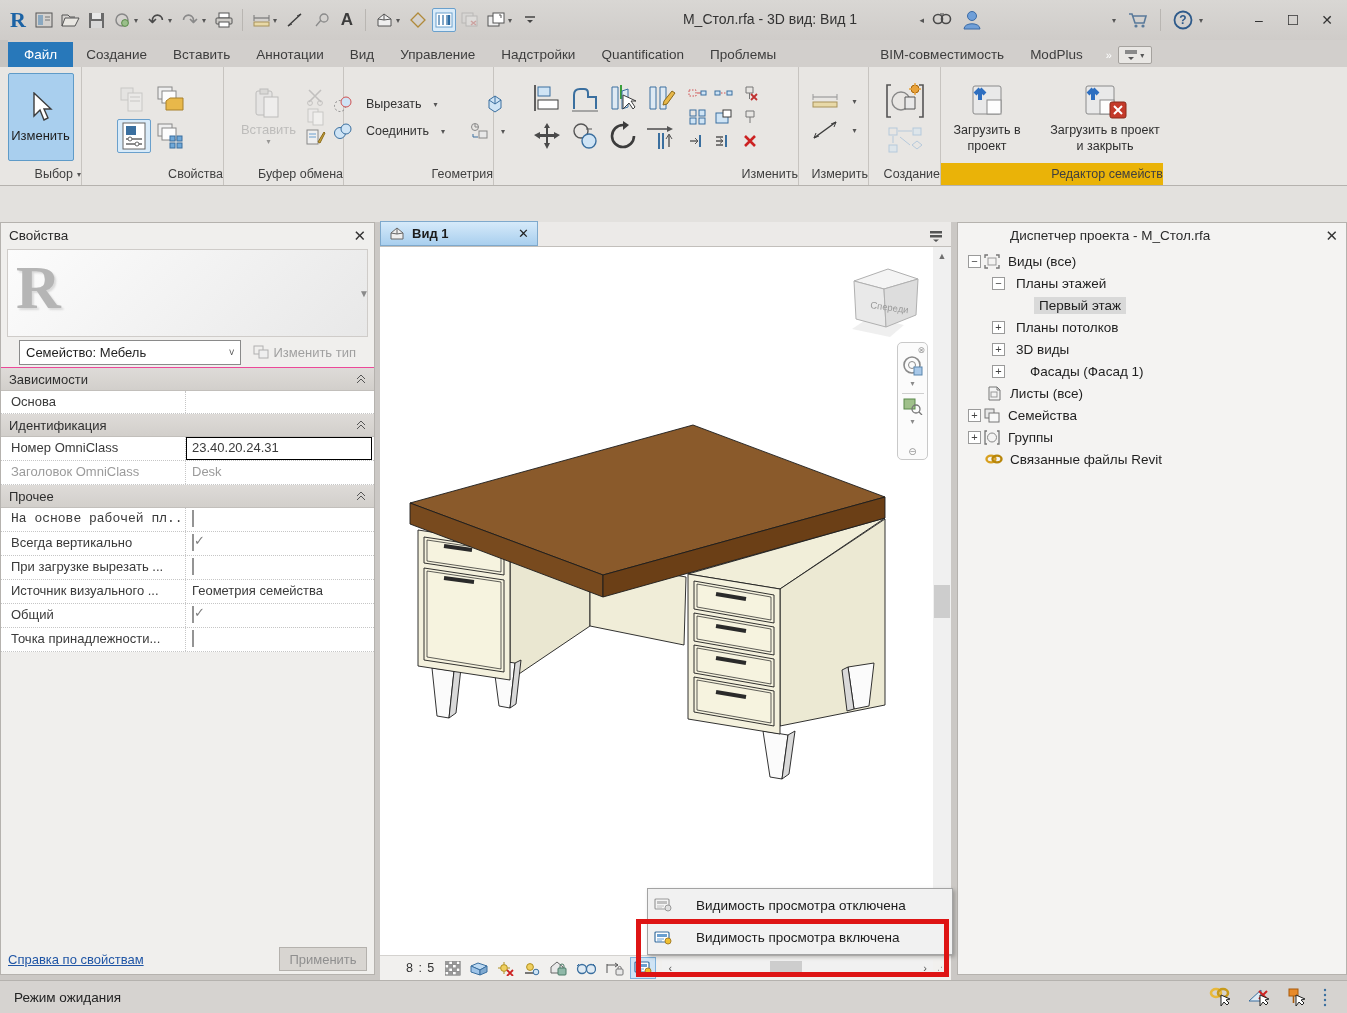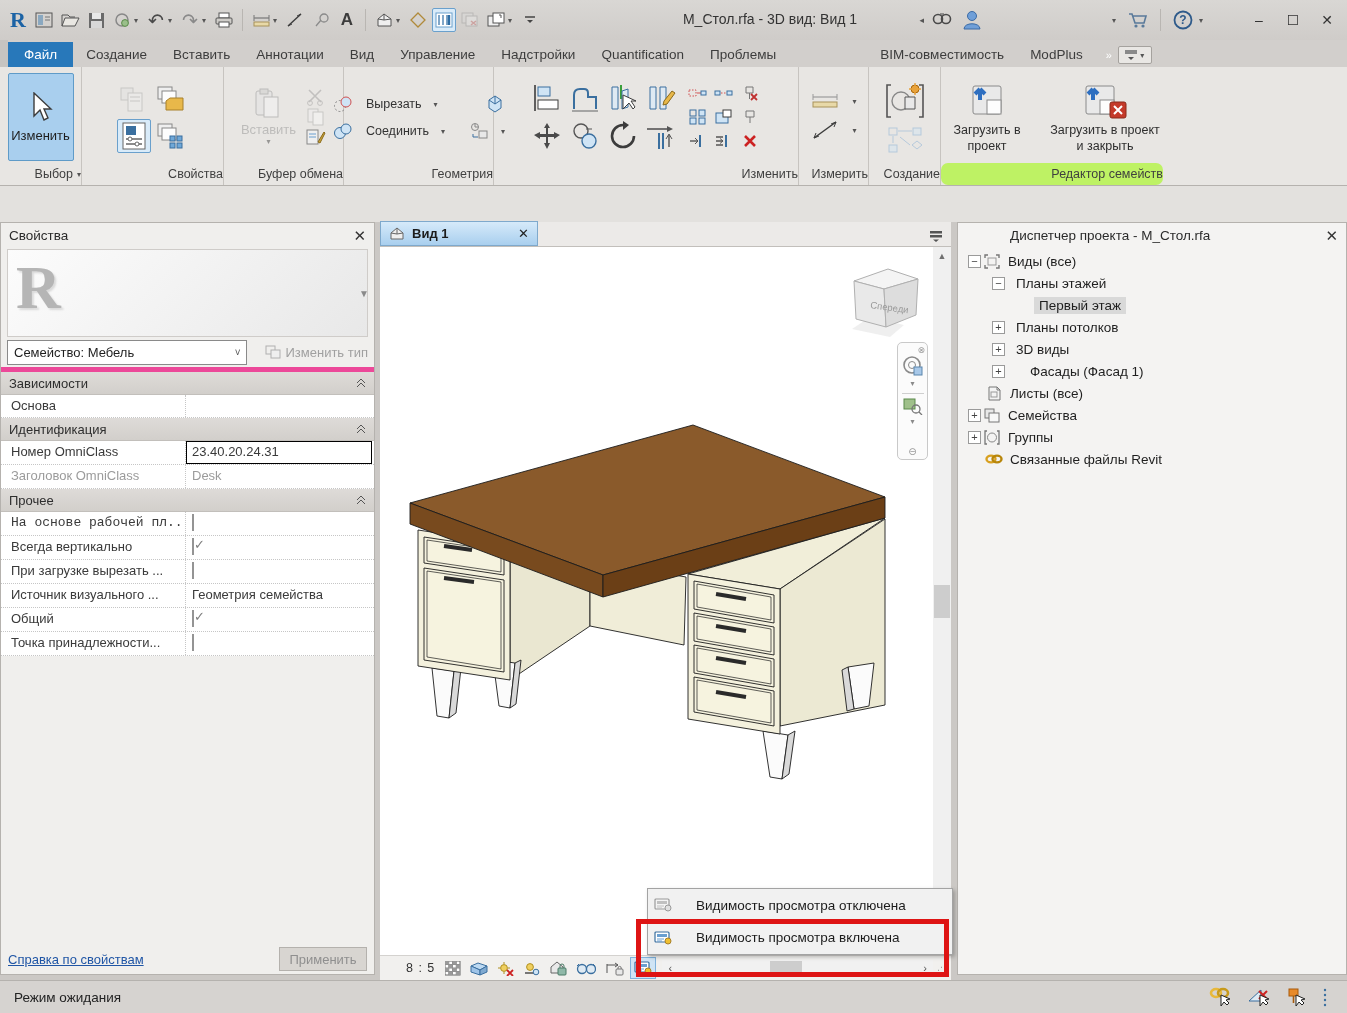--- a/index.html
+++ b/index.html
@@ -37,21 +37,21 @@
     background:#e9e7e4; display:flex; align-items:center; justify-content:center; gap:3px;
     font-size:9px; color:#444; }
 
   
   .ribbon { position:absolute; left:0; top:67px; width:1347px; height:119px;
     background:#e8e6e3; border-bottom:1px solid #b5b2ae; display:flex; }
   .rpanel { position:relative; height:100%; border-right:1px solid #c7c4c0; display:flex; flex-direction:column; }
   .rpanel-body { flex:1; display:flex; align-items:center; justify-content:center; padding:4px 6px 0 6px; }
   .rpanel-label { height:22px; display:flex; align-items:center; justify-content:flex-end; gap:4px;
     font-size:12.5px; color:#3f3f3f; }
-  .rpanel-label.lavender { background:#bef264;border-radius:7px; }
+  .rpanel-label.lavender { background:#eab308; }
   .modify-big { width:66px; height:88px; background:#a9cfee; border:1px solid #5f9bc8; border-radius:2px;
     display:flex; flex-direction:column; align-items:center; justify-content:center; gap:6px; }
   .modify-big span { font-size:13px; color:#1e1e1e; }
   .grid2 { display:grid; grid-template-columns:34px 34px; grid-template-rows:34px 34px; gap:3px; }
   .cell { display:flex; align-items:center; justify-content:center; }
   .cell.hl { border:1px solid #6aa0cc; background:#d9ebf9; border-radius:2px; }
   .claycol { display:flex; flex-direction:column; gap:2px; align-items:center; justify-content:center; }
   .pastecol { display:flex; flex-direction:column; align-items:center; color:#9a9a9a; }
   .georow { display:flex; align-items:center; gap:12px; font-size:12.5px; color:#333; white-space:nowrap; }
   .geocol { display:flex; flex-direction:column; gap:8px; }
@@ -72,26 +72,26 @@
   .props { position:absolute; left:0; top:36px; width:375px; height:753px; background:#f0efed;
     border:1px solid #b5b2ae; display:flex; flex-direction:column; }
   .pal-header { height:25px; background:#f0efed; display:flex; align-items:center;
     padding:0 8px; font-size:13.5px; color:#2b2b2b; }
   .pal-header .x { margin-left:auto; font-size:15px; color:#333; }
   .preview { height:88px; margin:1px 6px 0 6px; position:relative; background:linear-gradient(135deg,#fcfcfc,#e8e8e8);
     border:1px solid #cfccc9; }
   .preview .rlogo { position:absolute; left:8px; top:2px; font-size:62px; font-weight:bold; color:#b5b5b5;
     text-shadow:2px 2px 2px #dadada; font-family:"Liberation Serif","DejaVu Serif",serif; }
   .preview .pv-drop { position:absolute; right:-2px; top:38px; font-size:10px; color:#8a8a8a; }
-  .typesel { height:30px; display:flex; align-items:center; padding:2px 6px; gap:18px; }
+  .typesel { height:30px; display:flex; align-items:center; padding:2px 18px; gap:12px; }
   .typebox { flex:1; height:25px; border:1px solid #8a8a8a; background:#fff; display:flex;
     align-items:center; padding:0 6px; font-size:13px; color:#1e1e1e; }
   .typebox .chev { margin-left:auto; color:#555; font-size:10px; }
   .edittype { display:flex; align-items:center; gap:4px; color:#a0a0a0; font-size:13px; white-space:nowrap; }
-  .pgrid { border-top:5px solid #ec4899; }
+  .pgrid { border-top:1px solid #ec4899; }
   .prow { height:23px; display:flex; border-bottom:1px dotted #c6c6c6; background:#fff; }
   .prow .lab { width:185px; padding:3px 4px 0 10px; border-right:1px dotted #c6c6c6;
     color:#3a3a3a; white-space:nowrap; overflow:hidden; }
   .prow .val { flex:1; padding:3px 4px 0 6px; color:#3a3a3a; position:relative; }
   .prow.gray .lab, .prow.gray .val { color:#9b9b9b; }
   .psec { height:23px; background:linear-gradient(#dedbd8,#d2cfcb); display:flex; align-items:center;
     padding:0 8px; color:#2e2e2e; border-bottom:1px solid #c2bfbb; }
   .psec .chev2 { margin-left:auto; }
   .numfield { position:absolute; left:0; top:0; right:2px; bottom:0; border:1px solid #000;
     background:#fff; padding:2px 0 0 5px; font-size:13px; }

